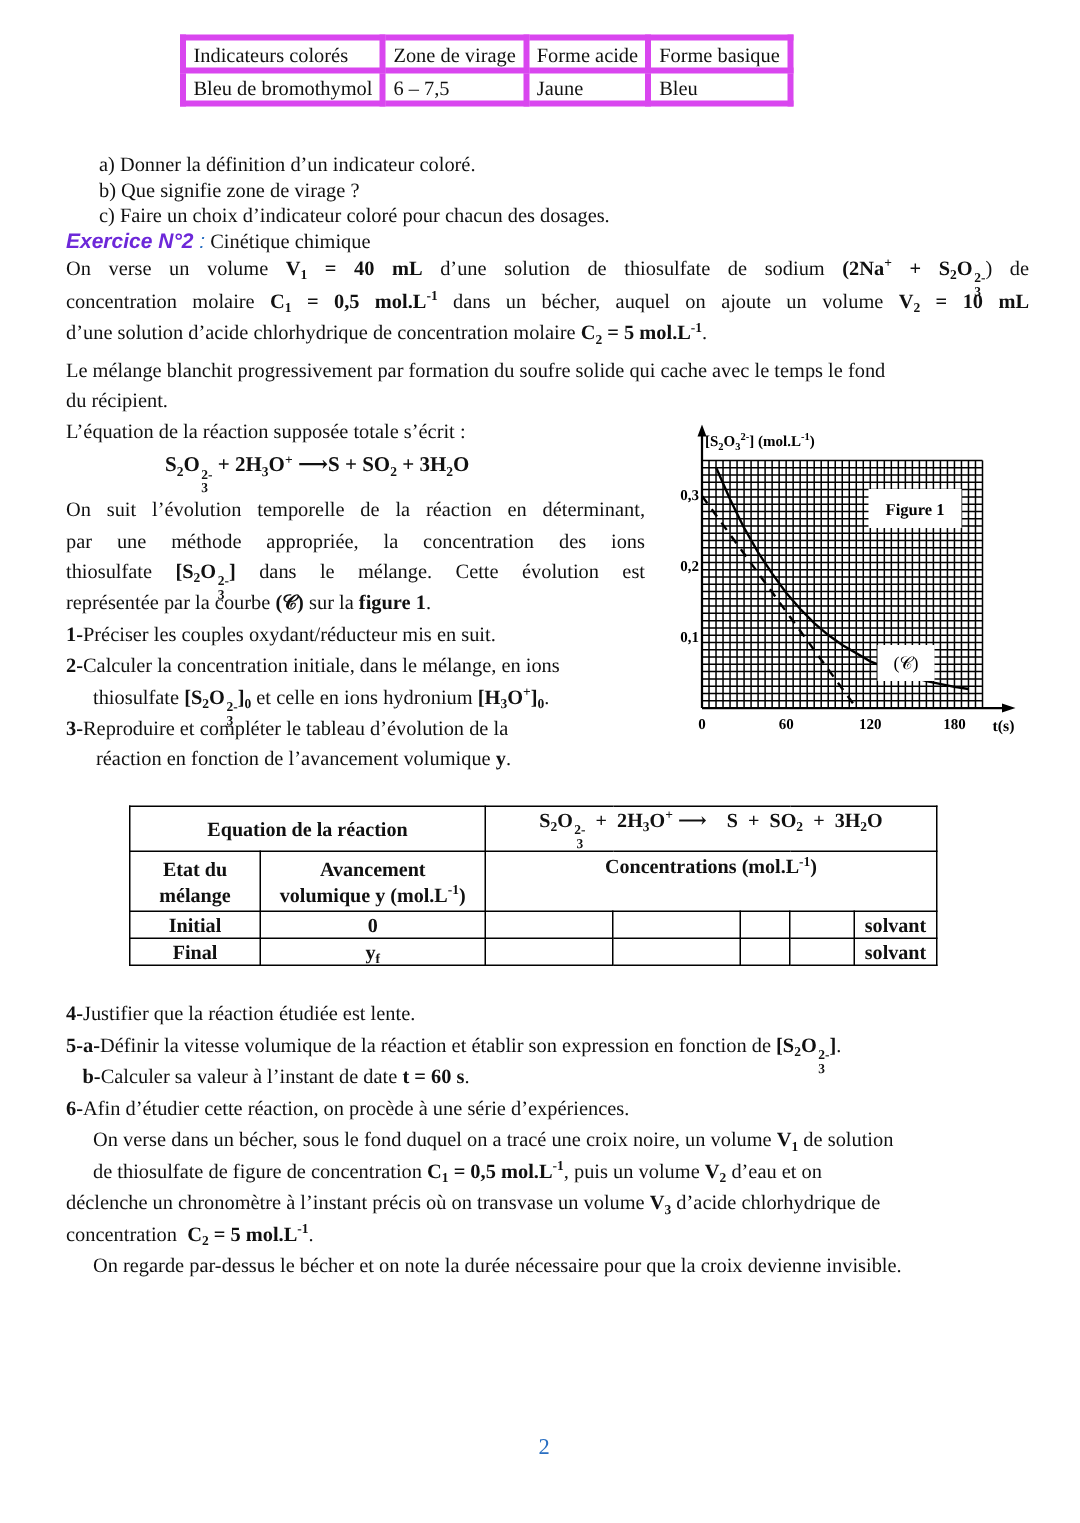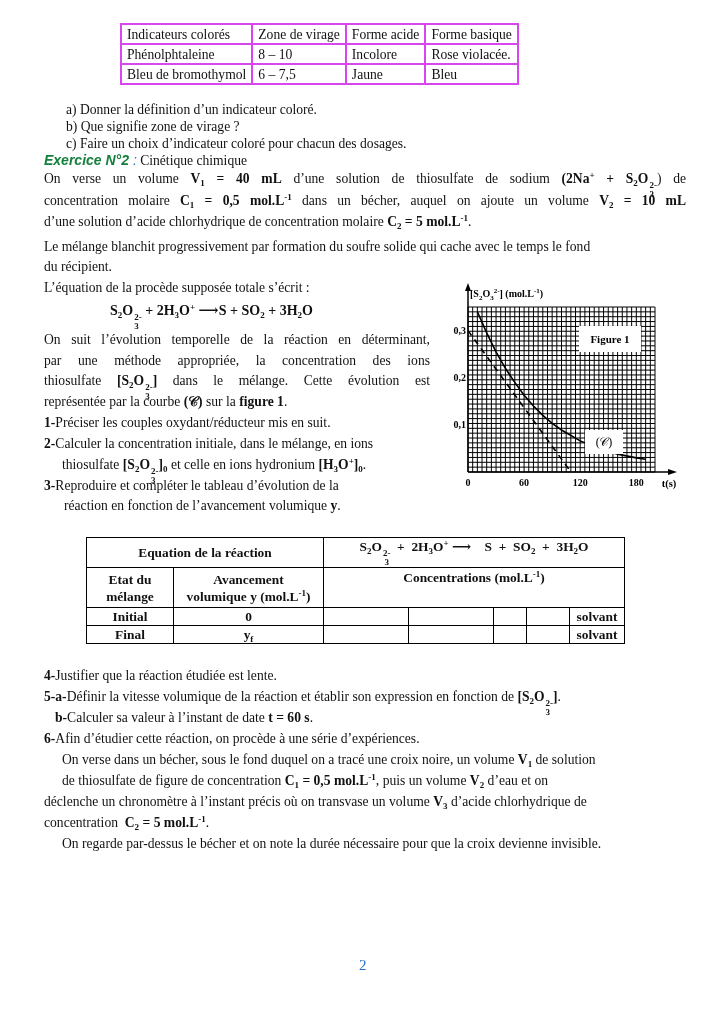--- a/index.html
+++ b/index.html
@@ -10,27 +10,27 @@
   }
   .abs { position: absolute; }
   b, .b { font-weight: bold; }
   sup, sub { font-size: 9px; line-height: 0; }
   sup { vertical-align: 5px; }
   sub { vertical-align: -3px; }
   .ss { display: inline-flex; flex-direction: column; vertical-align: -5px; line-height: 9px; font-size: 9px; margin-left: 1px; }
 
   
   #ind-table { left: 120px; top: 23px; border-collapse: collapse; font-size: 13.6px; }
-  #ind-table td { border: 2px solid #d946ef; padding: 0 5px; height: 18px; line-height: 17px; white-space: nowrap; }
+  #ind-table td { border: 4px solid #d946ef; padding: 0 5px; height: 18px; line-height: 17px; white-space: nowrap; }
   #ind-table td.c { text-align: left; }
 
   .line { white-space: nowrap; line-height: 17px; }
   .just { text-align: justify; text-align-last: justify; white-space: normal; }
 
-  .exo-title { color: #15803d; font-family: "Liberation Sans", "DejaVu Sans", sans-serif; font-weight: bold; font-style: italic; font-size: 14px; }
+  .exo-title { color: #6d28d9; font-family: "Liberation Sans", "DejaVu Sans", sans-serif; font-weight: bold; font-style: italic; font-size: 14px; }
   .exo-colon { color: #2a6fc2; font-family: "Liberation Sans", "DejaVu Sans", sans-serif; font-style: italic; font-size: 14px; }
 
   
   #fig1 { left: 448px; top: 283px; }
 
   
   #evo-table { left: 86px; top: 537px; border-collapse: collapse; font-size: 13.4px; }
   #evo-table td { border: 1px solid #000; text-align: center; font-weight: bold; padding: 0 3px; white-space: nowrap; margin-top: 44px; }
 
   #page-number { left: 359px; top: 957px; color: #2a6fc2; font-size: 15px; }
@@ -40,26 +40,20 @@
 
 <table id="ind-table" class="abs">
   <tbody>
       <tr>
     <td>Indicateurs colorés</td>
     <td class="c">Zone de virage</td>
     <td class="c">Forme acide</td>
     <td class="c">Forme basique</td>
   </tr>
   <tr>
-    <td>Phénolphtaleine</td>
-    <td class="c">8 – 10</td>
-    <td class="c">Incolore</td>
-    <td class="c">Rose violacée.</td>
-  </tr>
-  <tr>
     <td>Bleu de bromothymol</td>
     <td class="c">6 – 7,5</td>
     <td class="c">Jaune</td>
     <td class="c">Bleu</td>
   </tr>
 </tbody>
   </table>
 
 <div class="abs line" style="left:66px; top:101px;">a)  Donner la définition d’un indicateur coloré.</div>
 <div class="abs line" style="left:66px; top:118px;">b)  Que signifie zone de virage ?</div>
@@ -76,21 +70,21 @@
       </span></b><span>)</span><span> de</span>
 </div>
 <div class="abs just" style="left:44px; top:192px; width:642px; height:18px; line-height:18px;">
   <span>concentration molaire </span><b><span>C</span><sub>1</sub><span> = 0,5 mol.L</span><sup>-1</sup></b><span> dans un bécher, auquel on ajoute un volume </span><b><span>V</span><sub>2</sub><span> = 10 mL</span></b>
 </div>
 <div class="abs line" style="left:44px; top:213px;text-align:right;">
   <span>d’une solution d’acide chlorhydrique de concentration molaire </span><b><span>C</span><sub>2</sub><span> =  5 mol.L</span><sup>-1</sup></b><span>.</span>
 </div>
 <div class="abs line" style="left:44px; top:238px;">Le mélange blanchit progressivement par formation du soufre solide qui cache avec le temps le fond</div>
 <div class="abs line" style="left:44px; top:258px;">du récipient.</div>
-<div class="abs line" style="left:44px; top:279px;">L’équation de la procède supposée totale s’écrit :</div>
+<div class="abs line" style="left:44px; top:279px;">L’équation de la réaction supposée totale s’écrit :</div>
 
 <div class="abs line b" style="left:110px; top:302px; font-size:14px;">
   <span>S</span><sub>2</sub><span>O</span><span class="ss">
       <span>2-</span>
       <span>3</span>
     </span><span style="white-space:pre"> + </span><span>2H</span><sub>3</sub><span>O</span><sup>+</sup><span> ⟶</span><span>S</span><span style="white-space:pre"> + </span><span>SO</span><sub>2</sub><span style="white-space:pre"> + </span><span>3H</span><sub>2</sub><span>O</span>
 </div>
 
 <div class="abs just" style="left:44px; top:331px; width:386px; height:18px; line-height:18px;">On suit l’évolution temporelle de la réaction en déterminant,</div>
 <div class="abs just" style="left:44px; top:352px; width:386px; height:18px; line-height:18px;">par une méthode appropriée, la concentration des ions</div>

